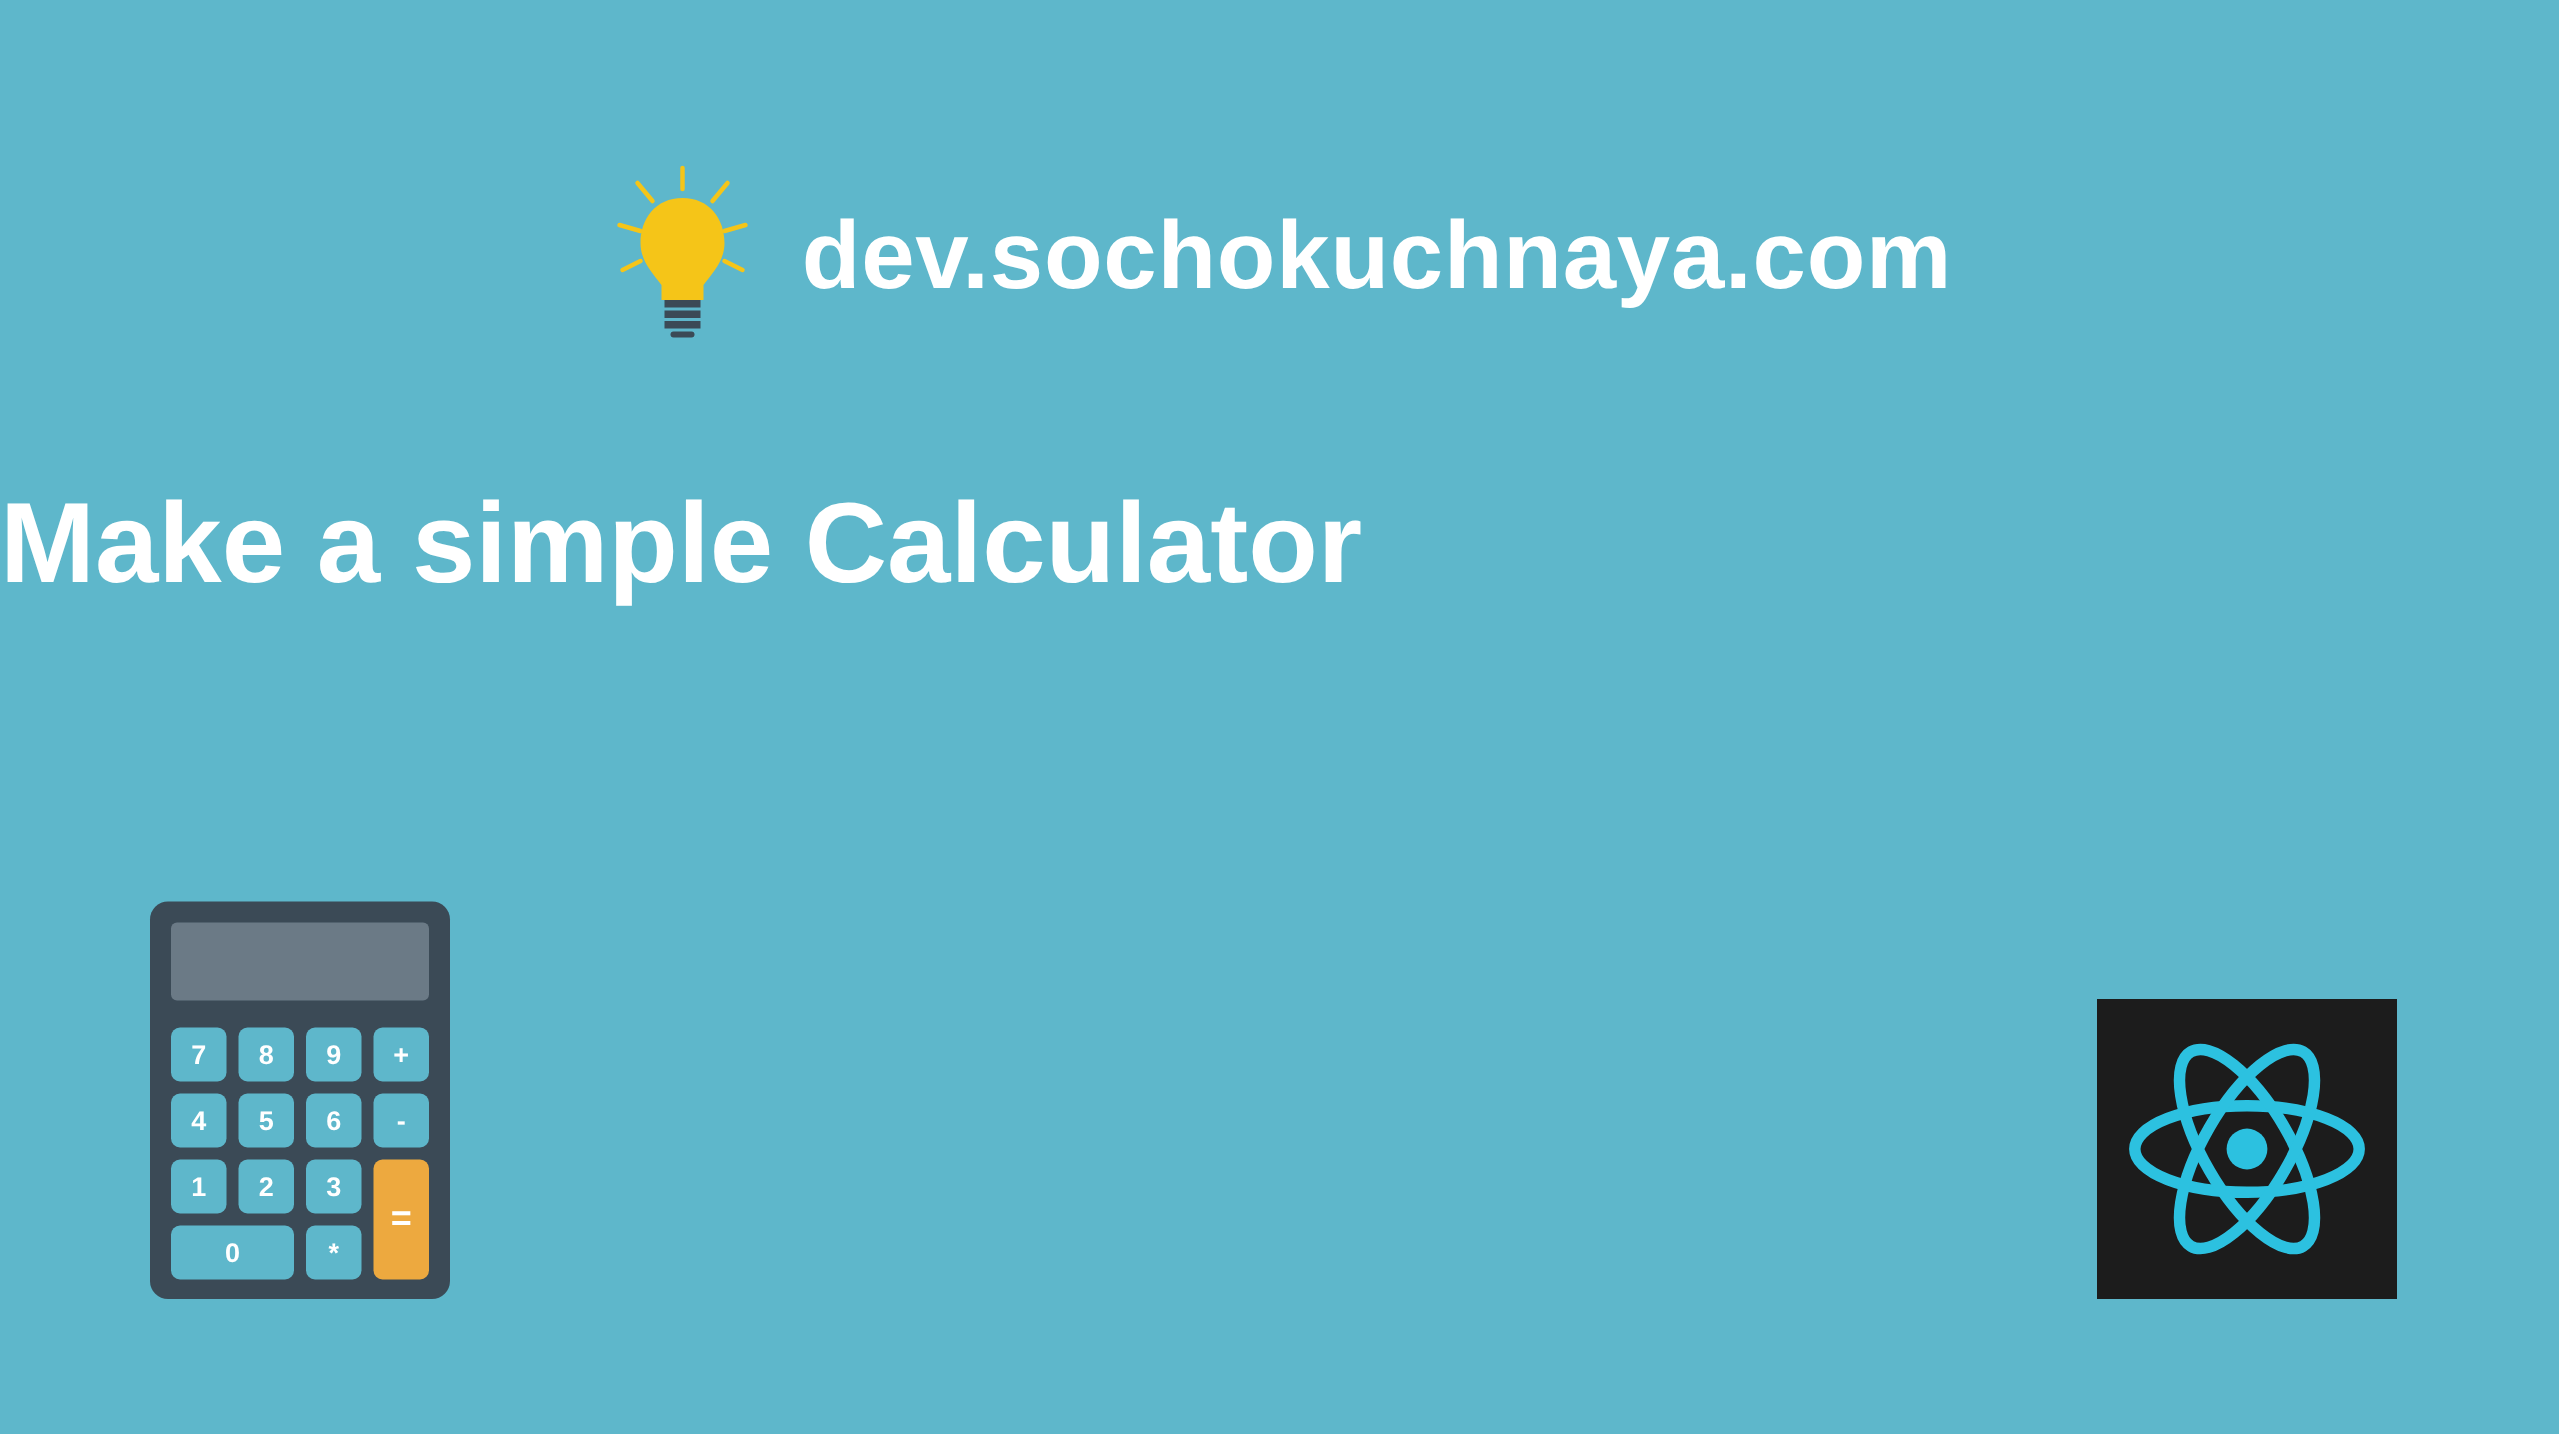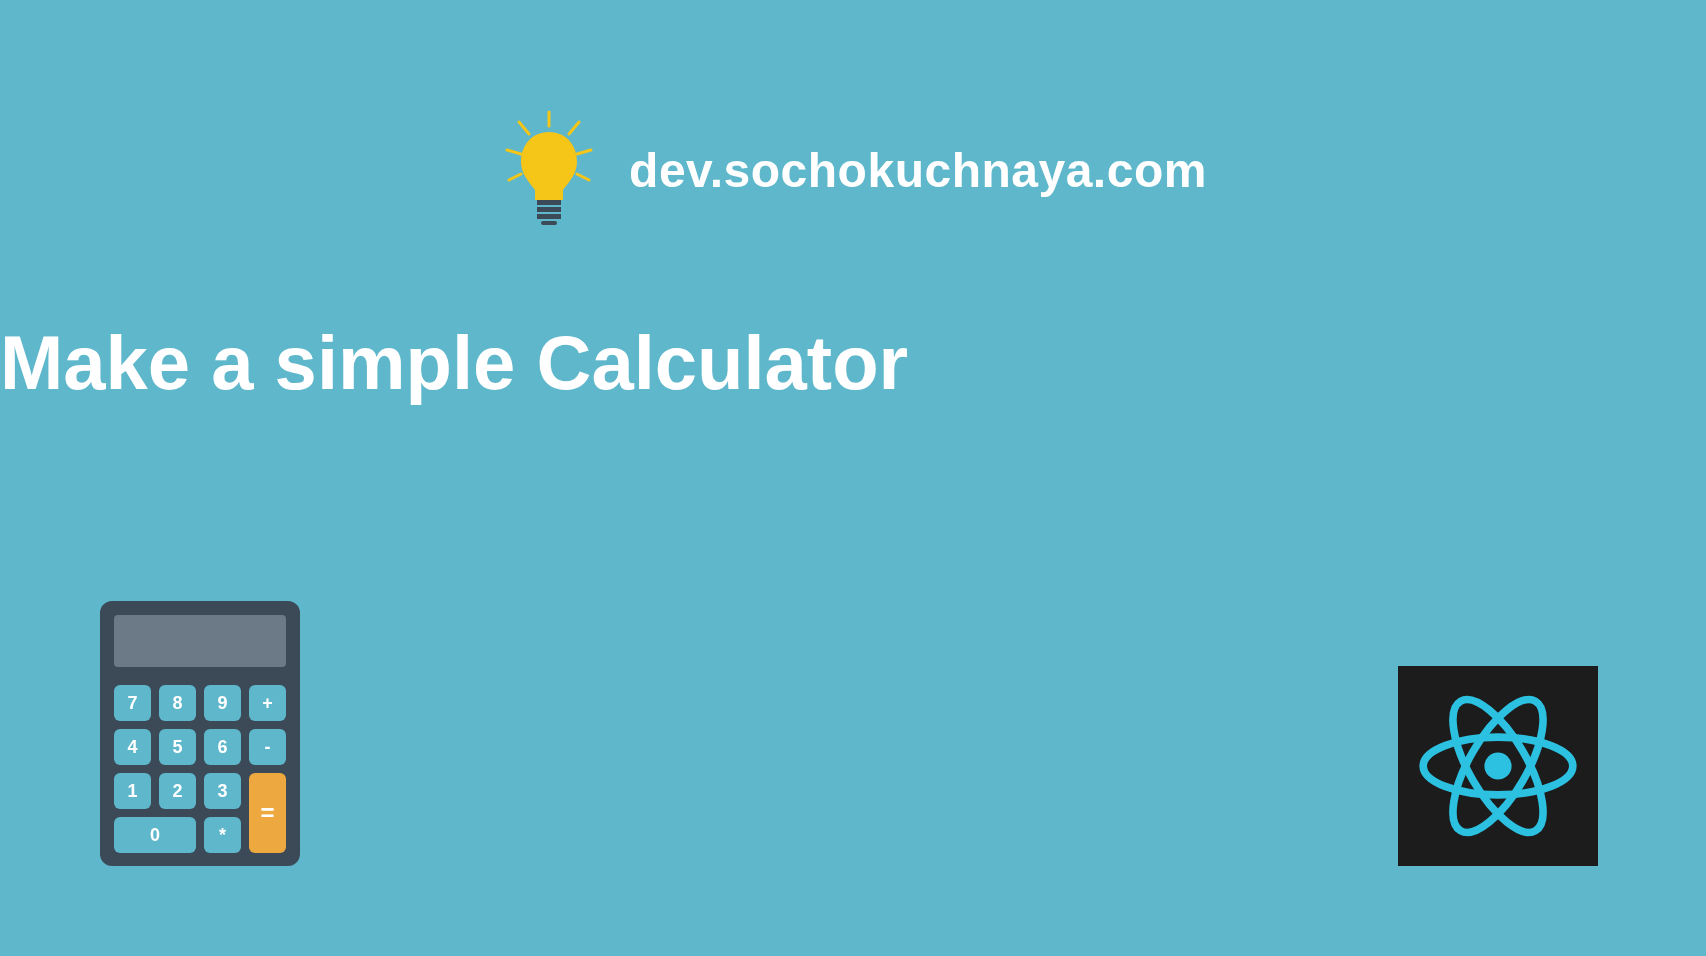--- a/index.html
+++ b/index.html
@@ -21,21 +21,21 @@
       align-items: center;
       gap: 30px;
     }
     .lightbulb-icon {
       width: 100px;
       height: 120px;
       position: relative;
     }
     .site-name {
       color: #ffffff;
-      font-size: 48px;
+      font-size: 64px;
       font-weight: 700;
       letter-spacing: 0.5px;
     }
     .main-title {
       position: absolute;
       top: 310px;
       left: 0;
       width: 100%;
       color: #ffffff;
       font-size: 76px;

